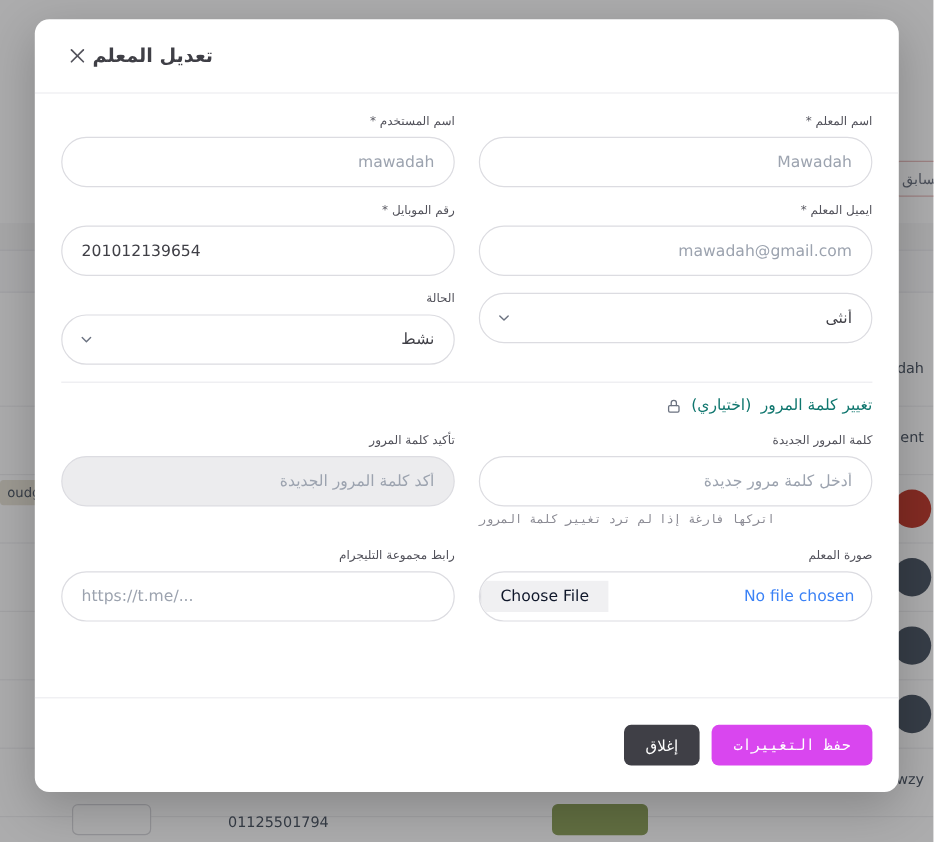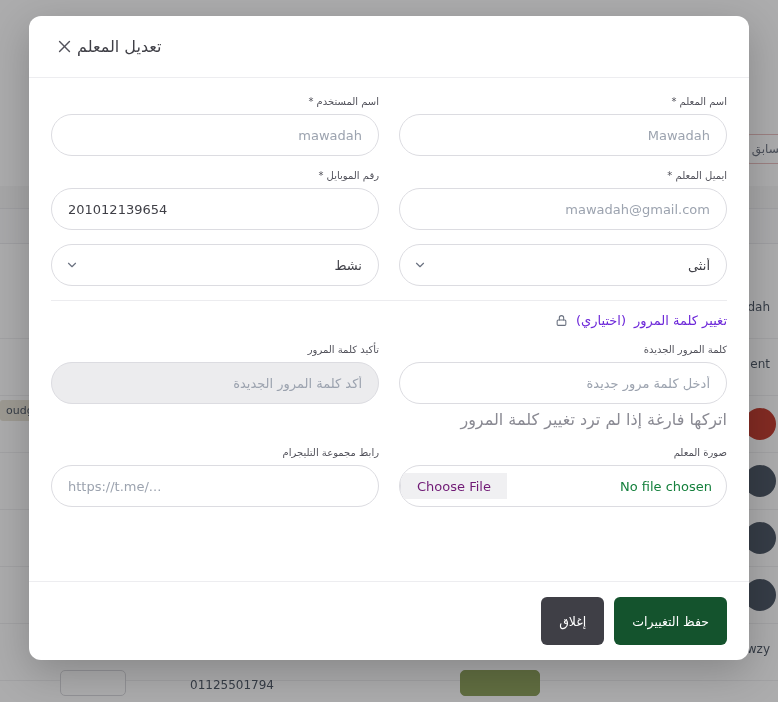--- a/index.html
+++ b/index.html
@@ -135,21 +135,21 @@
     position: relative;
     height: 62px;
     border-bottom: 1px solid #ededf0;
     display: flex;
     align-items: center;
     padding: 0 22px;
   }
   .modal-title {
     font-size: 16px;
     color: #3f3f46;
-    font-weight: 400;
+    font-weight: 700;
     margin-right: auto;
   }
   .close-btn {
     width: 26px;
     height: 26px;
     border: none;
     background: transparent;
     cursor: pointer;
     color: #52525b;
     display: flex;
@@ -240,29 +240,30 @@
   .pw-section-head {
     display: flex;
     align-items: center;
     justify-content: flex-start;
     gap: 8px;
     direction: rtl;
     margin-bottom: 16px;
   }
   .pw-head-text {
     font-size: 13px;
-    color: #6d28d9;
+    color: #0f766e;
   }
   .lock-icon { color: #6b7280; display: flex; }
 
   .hint {
-    font-size: 16px;
+    font-size: 10px;
     color: #8a8a93;
     margin-top: 6px;
-    text-align: right;
+    text-align: left;
+    font-family: Liberation Mono, monospace;
   }
 
   .file-input {
     width: 100%;
     height: 42px;
     border: 1px solid #dcdce1;
     border-radius: 22px;
     background: #ffffff;
     display: flex;
     flex-direction: row-reverse;
@@ -270,60 +271,60 @@
     overflow: hidden;
     direction: ltr;
   }
   .file-btn {
     height: 26px;
     padding: 0 16px;
     background: #f0f0f2;
     border: none;
     border-left: 1px solid #dcdce1;
     font-size: 13px;
-    color: #701a75;
+    color: #0f172a;
     cursor: pointer;
     display: flex;
     align-items: center;
     font-family: "DejaVu Sans", "Liberation Sans", sans-serif;
     order: 2;
   }
   .file-status {
     flex: 1;
     text-align: right;
     padding: 0 14px;
     font-size: 13px;
-    color: #15803d;
+    color: #3b82f6;
     order: 1;
     white-space: nowrap;
     overflow: hidden;
   }
 
   .modal-footer {
     position: absolute;
     bottom: 0; left: 0; right: 0;
     height: 79px;
     border-top: 1px solid #ededf0;
     display: flex;
     flex-direction: row;
     align-items: center;
     padding: 0 22px;
     gap: 10px;
   }
   .btn {
-    height: 48px;
+    height: 34px;
     border: none;
     border-radius: 6px;
     font-size: 12.5px;
     cursor: pointer;
     font-family: "DejaVu Sans", "Liberation Sans", sans-serif;
     padding: 0 18px;
     color: #fff;
   }
-  .btn-save { background: #14532d; }
+  .btn-save { background: #d946ef; font-family: Liberation Mono, monospace; }
   .btn-close { background: #3f3f46; }
 </style>
 </head>
 <body>
 
 <div id="bg-layer">
   <div class="bg-topbar"></div>
   <div class="bg-pagination">السابق</div>
   <div class="bg-table-head"></div>
   <div class="bg-rows">
@@ -404,20 +405,21 @@
             <option>أنثى</option>
           </select>
           <span class="select-caret">
             <svg width="14" height="14" viewBox="0 0 24 24" fill="none" stroke="currentColor" stroke-width="2" stroke-linecap="round" stroke-linejoin="round">
                 <polyline points="6 9 12 15 18 9"></polyline>
               </svg>
           </span>
         </div>
       </div>
       <div class="field">
+        <label class="field-label">الحالة</label>
         <div class="select-wrap">
           <select>
             <option>نشط</option>
           </select>
           <span class="select-caret">
             <svg width="14" height="14" viewBox="0 0 24 24" fill="none" stroke="currentColor" stroke-width="2" stroke-linecap="round" stroke-linejoin="round">
                 <polyline points="6 9 12 15 18 9"></polyline>
               </svg>
           </span>
         </div>

